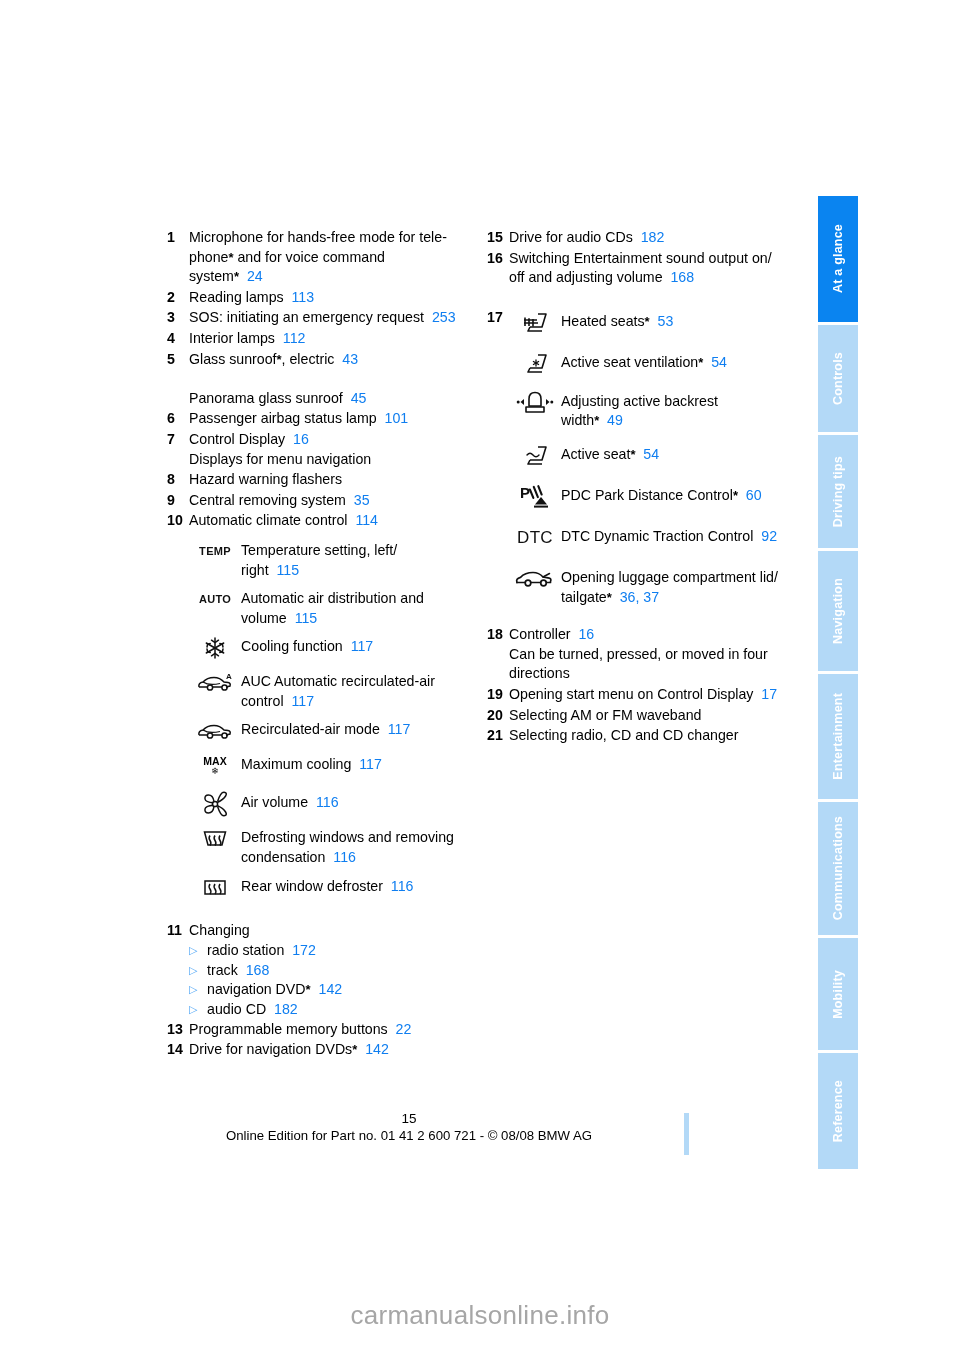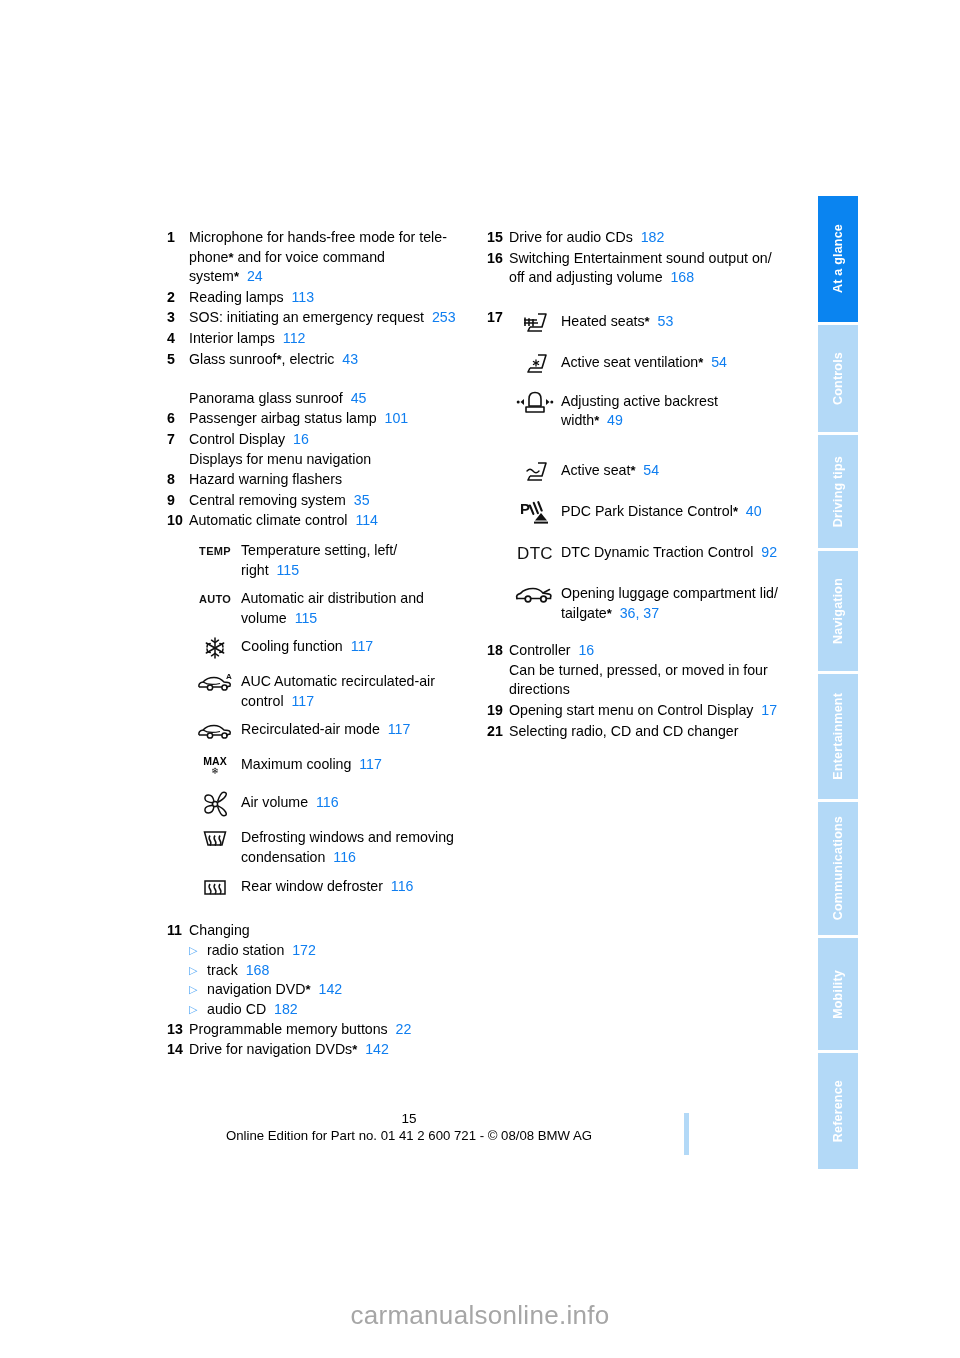--- a/index.html
+++ b/index.html
@@ -501,21 +501,21 @@
                 <line x1="15.4" y1="11.5" x2="20.6" y2="14.5"></line>
                 <line x1="15.4" y1="14.5" x2="20.6" y2="11.5"></line>
               </g>
             </svg>
           </span>
           <span class="txt">
             <span>Active seat ventilation</span><span class="sup">*</span>&nbsp;&nbsp;<span class="pg">54</span>
           </span>
         </div>
 
-        <div class="iconrow" style="margin-bottom:26px">
+        <div class="iconrow" style="margin-bottom:10px">
           <span class="ic">
             <svg width="40" height="30" viewBox="0 0 40 30">
               <g stroke="#111" stroke-width="1.6" fill="none" stroke-linejoin="round">
                 <path d="M14 11 Q14 4.5 20 4.5 Q26 4.5 26 11 L26 18 L14 18 Z"></path>
                 <path d="M11 19 L29 19 L29 24 L11 24 Z"></path>
               </g>
               <g fill="#111">
                 <polygon points="9,11 5.5,14 9,17"></polygon>
                 <polygon points="31,11 34.5,14 31,17"></polygon>
                 <circle cx="3.2" cy="14" r="1.5"></circle>
@@ -551,21 +551,21 @@
               <g stroke="#111" stroke-width="2.1" fill="none" stroke-linecap="round" transform="rotate(-22 18 11)">
                 <line x1="15" y1="5" x2="15" y2="14"></line>
                 <line x1="19.5" y1="4" x2="19.5" y2="15"></line>
                 <line x1="24" y1="5" x2="24" y2="14"></line>
               </g>
               <polygon points="24,14 30,21.5 18,21.5" fill="#111"></polygon>
               <rect x="17" y="22.6" width="14" height="2" fill="#111"></rect>
             </svg>
           </span>
           <span class="txt">
-            <span>PDC Park Distance Control</span><span class="sup">*</span>&nbsp;&nbsp;<span class="pg">40</span>
+            <span>PDC Park Distance Control</span><span class="sup">*</span>&nbsp;&nbsp;<span class="pg">60</span>
           </span>
         </div>
 
         <div class="iconrow" style="margin-bottom:11px">
           <span class="ic">
               <span class="ic-dtc">DTC</span>
             </span>
           <span class="txt">
             <span>DTC Dynamic Traction Control</span>&nbsp;&nbsp;<span class="pg">92</span>
           </span>
@@ -601,20 +601,24 @@
         <span>Can be turned, pressed, or moved in four</span><br>
         <span>directions</span>
       </span>
     </div>
 
     <div class="entry">
       <span class="num">19</span>
       <span class="body"><span>Opening start menu on Control Display</span>&nbsp;&nbsp;<span class="pg">17</span></span>
     </div>
 
+    <div class="entry">
+      <span class="num">20</span>
+      <span class="body"><span>Selecting AM or FM waveband</span></span>
+    </div>
 
     <div class="entry">
       <span class="num">21</span>
       <span class="body"><span>Selecting radio, CD and CD changer</span></span>
     </div>
 
   </div>
 
   <div id="footer">
     <div id="page-number">15</div>

